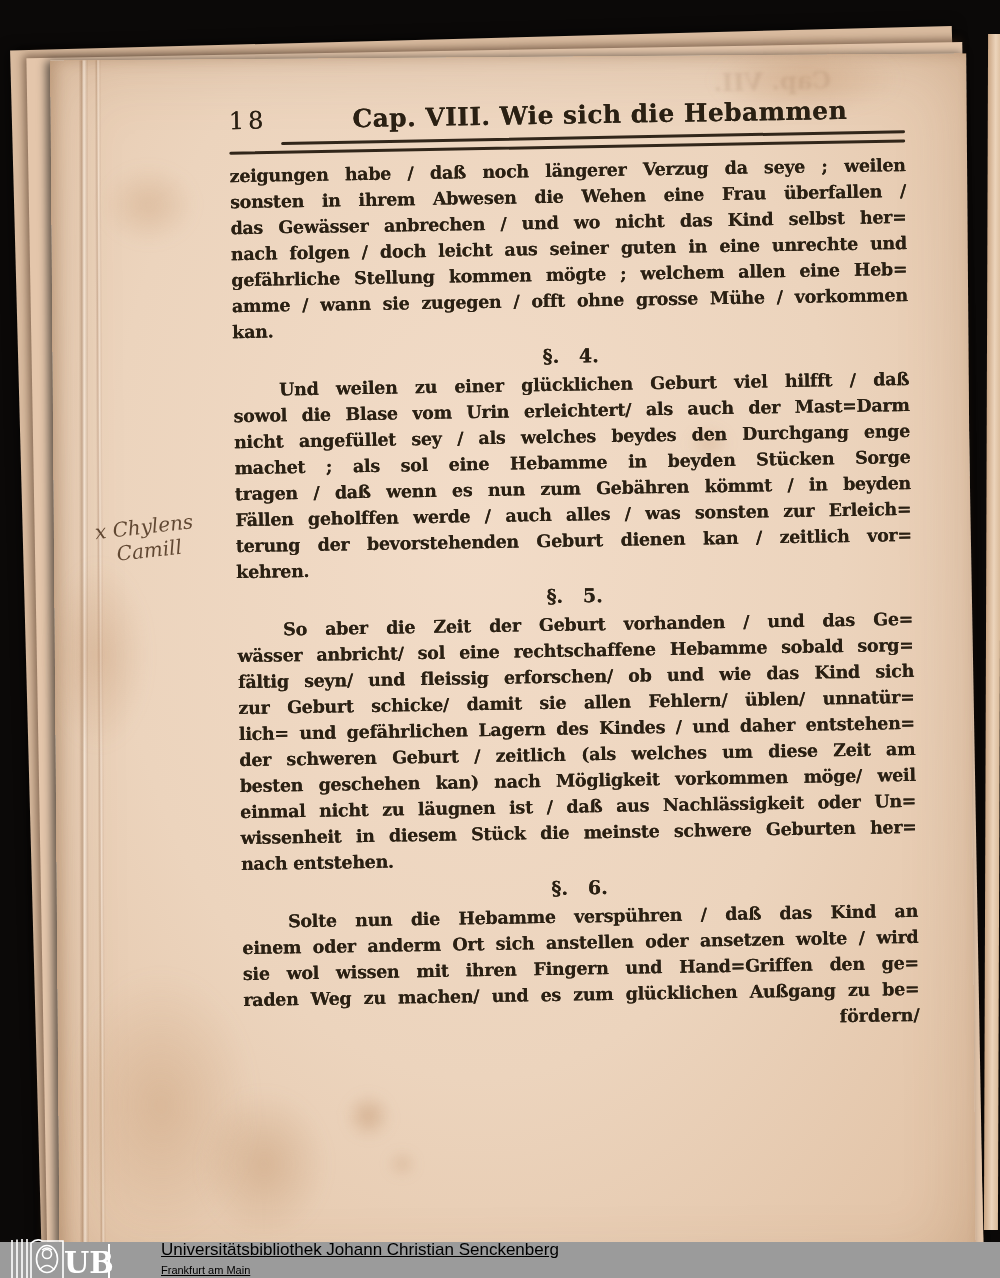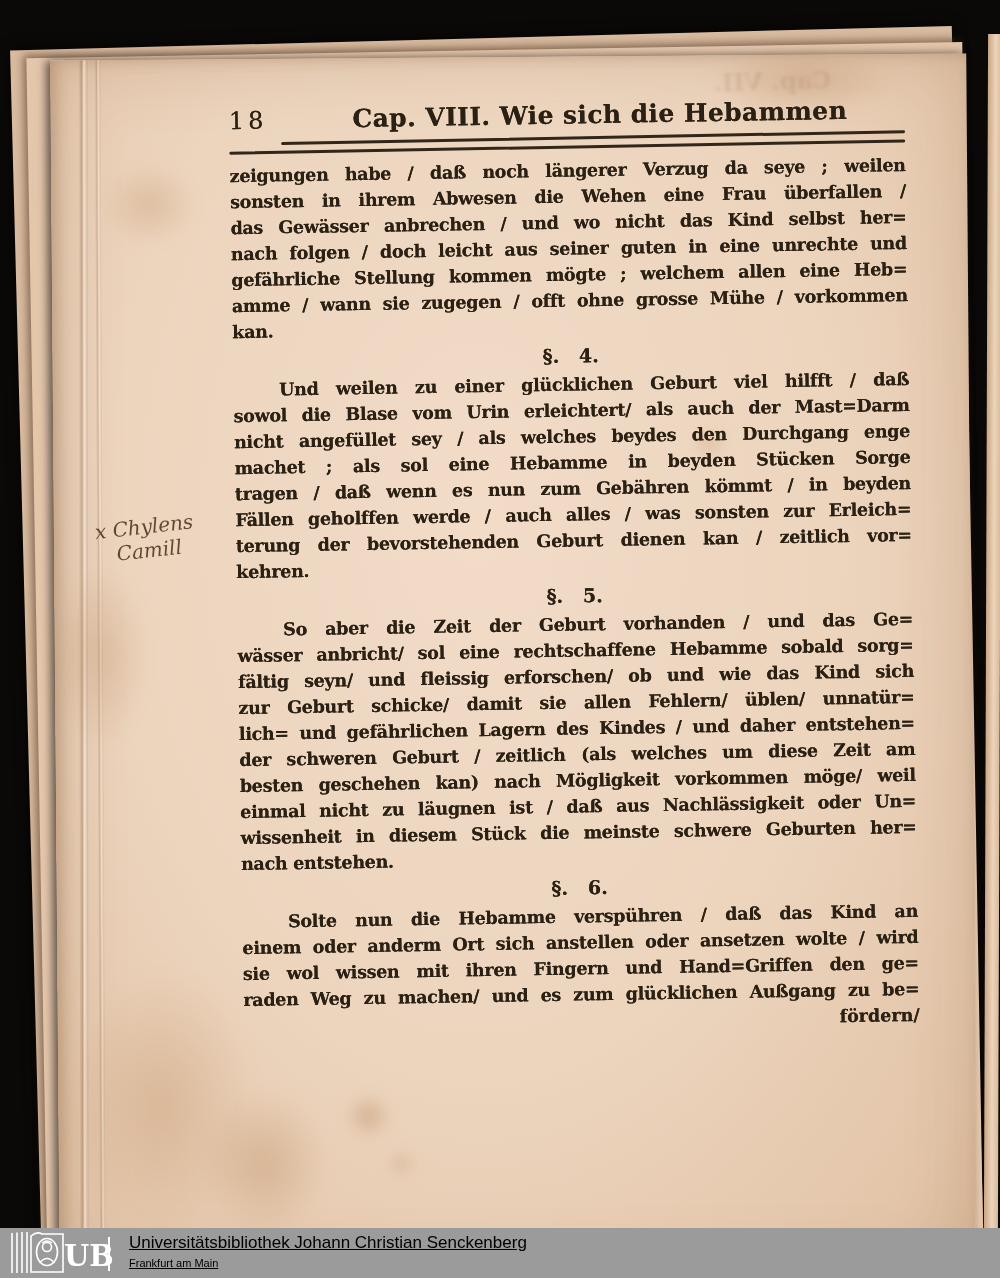--- a/index.html
+++ b/index.html
@@ -89,24 +89,25 @@
   }
   
   .ghost {
     position:absolute; left:612px; top:12px; width:220px;
     font-size:24px; font-weight:bold; color:rgba(120,80,50,.9);
     opacity:.14; filter:blur(1.4px); transform:scaleX(-1) rotate(1deg);
     text-align:center;
   }
   
   .footer-bar {
-    position:absolute; left:0; bottom:0; width:1000px; height:50px;
+    position:absolute; left:0; bottom:0; width:1000px; height:36px;
     background:#9b9b9b; z-index:20;
     display:flex; align-items:center;
     font-family:"Liberation Sans", sans-serif;
+    gap:32px;
   }
   .footer-logo { margin-left:9px; flex:none; }
   .footer-text { margin-left:16px; color:#000000;text-decoration:underline; }
   .footer-line1 { font-size:17px; line-height:21px; }
   .footer-line2 { font-size:11px; line-height:21px; }
 </style>
 </head>
 <body>
 
 <div class="stage">

